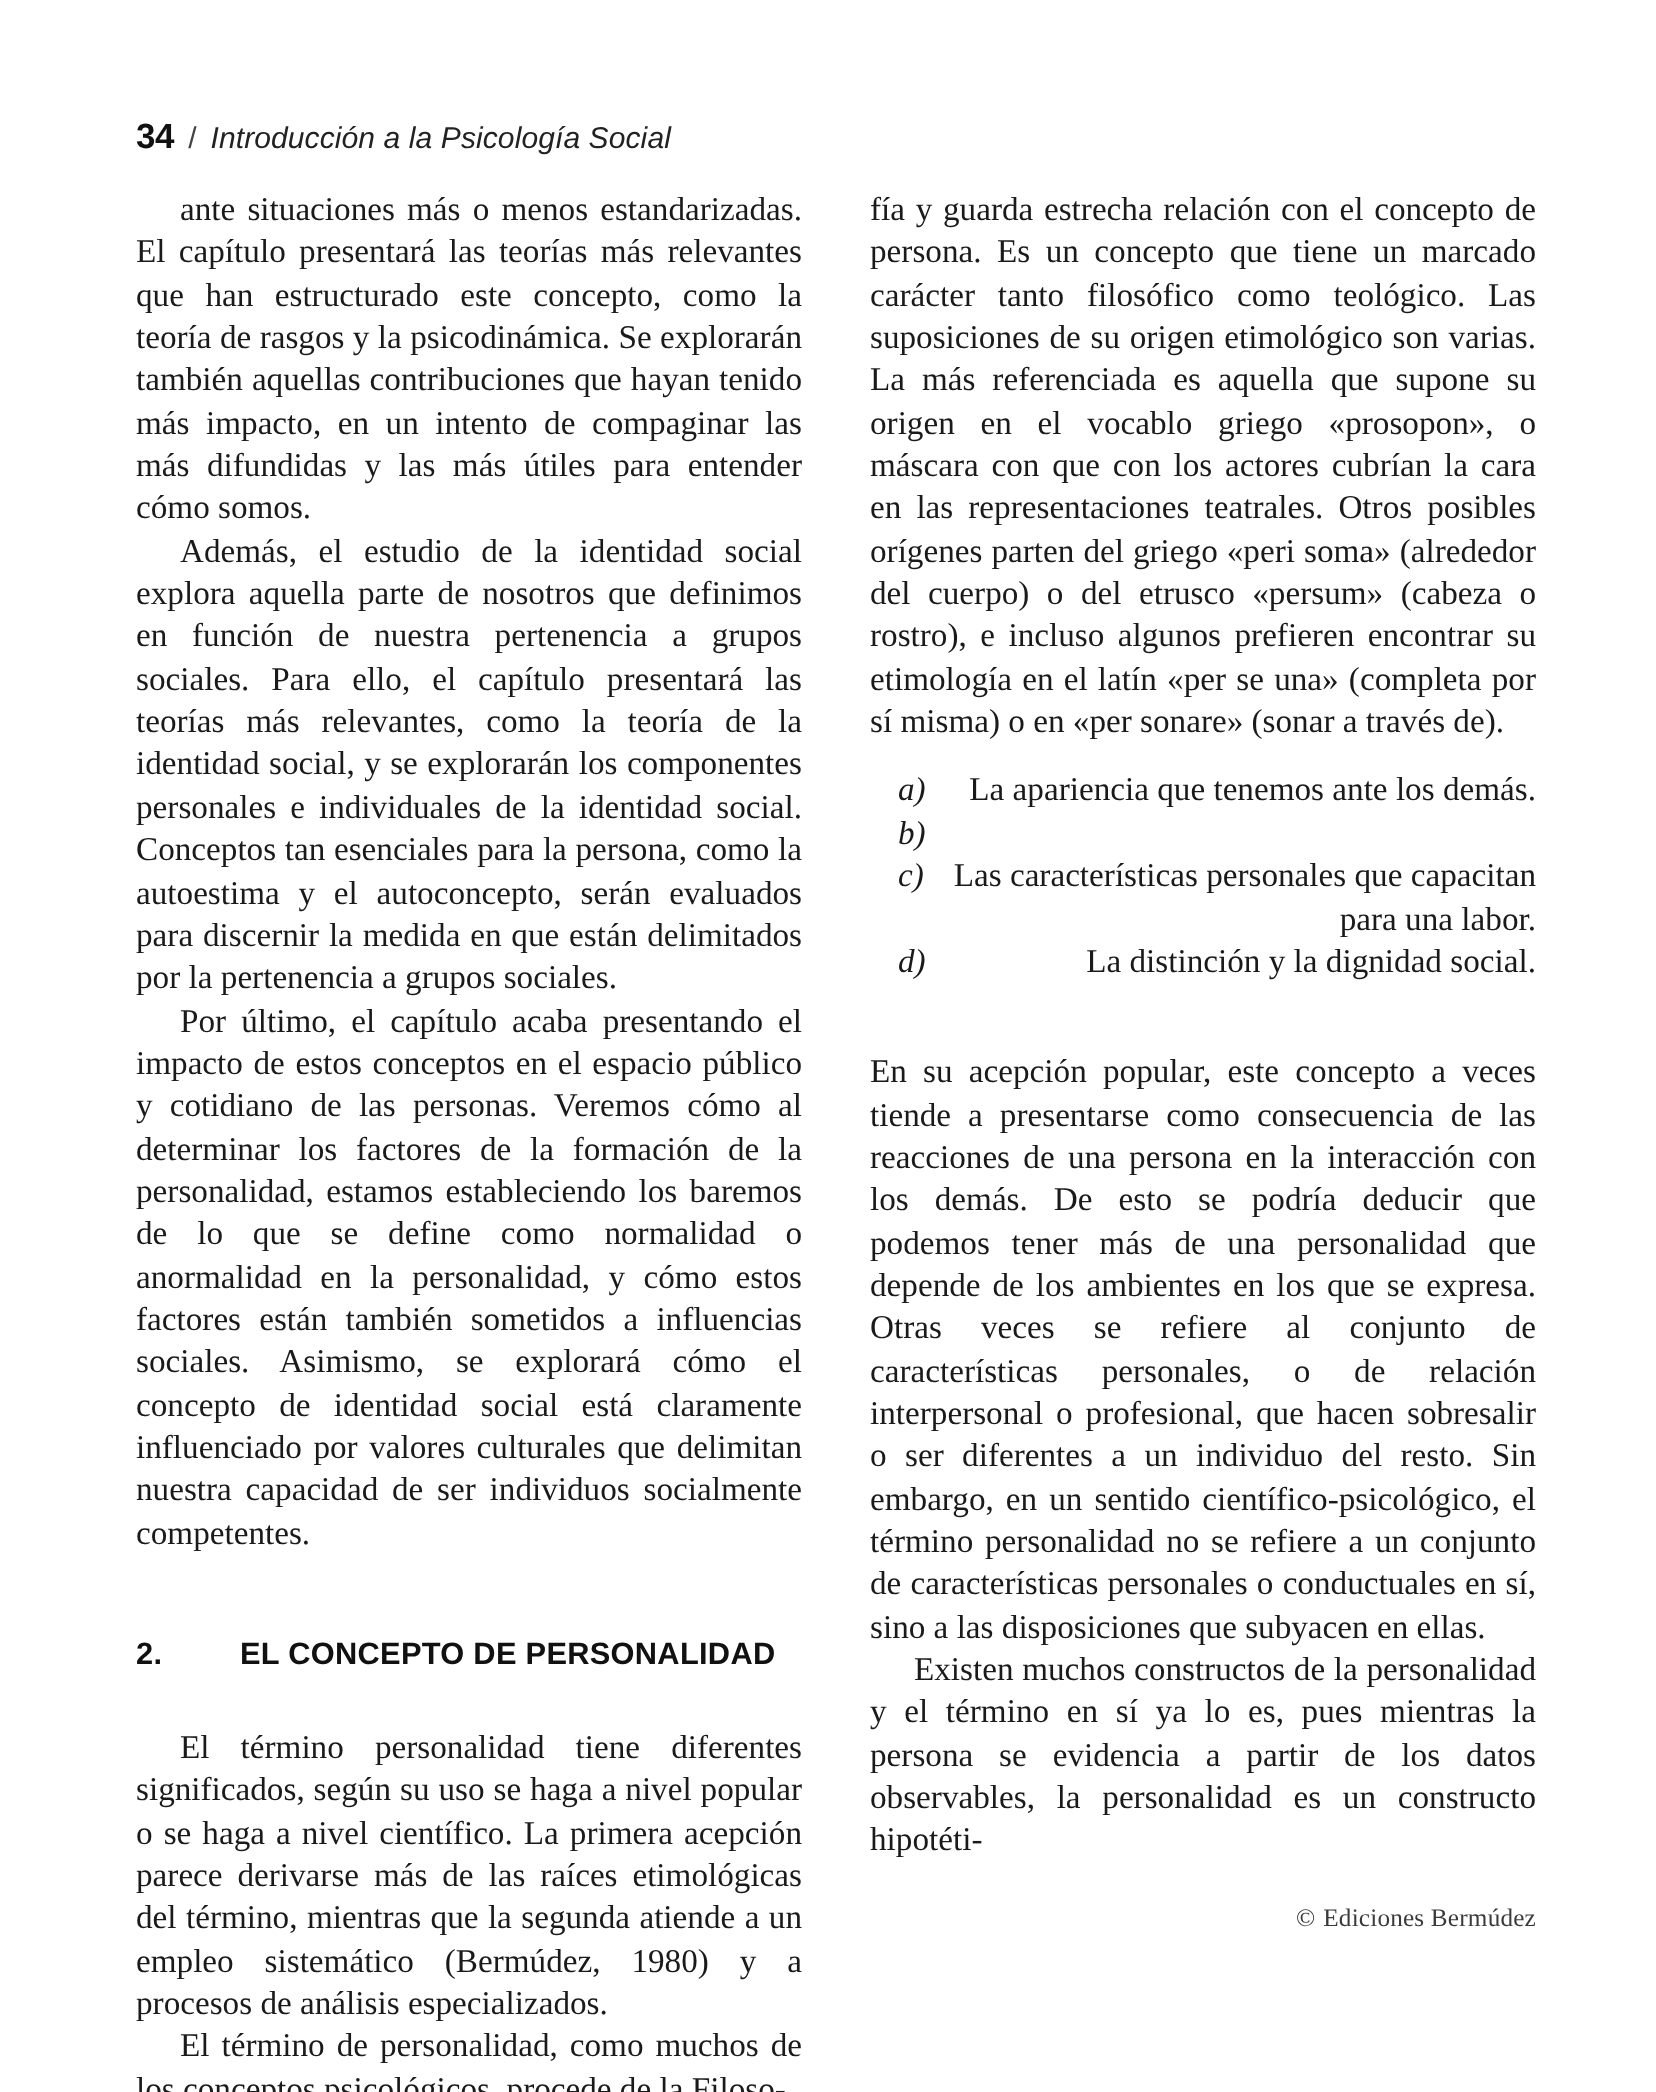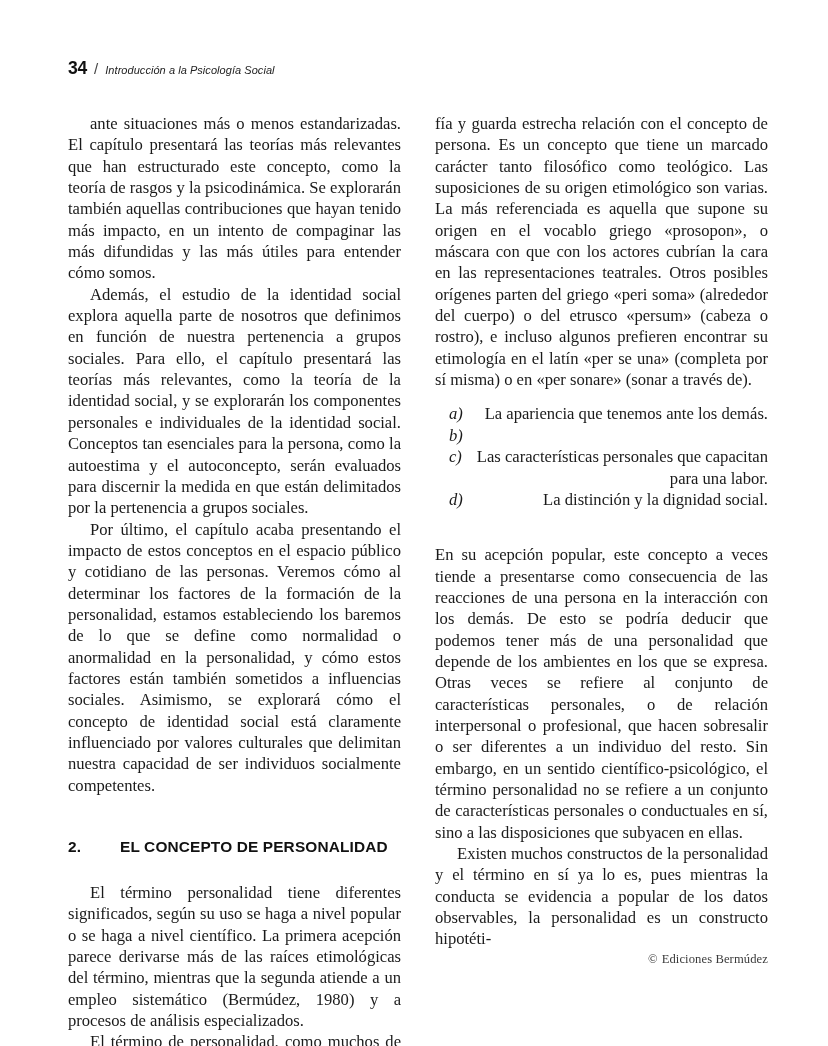--- a/index.html
+++ b/index.html
@@ -33,31 +33,31 @@
     font-weight: bold;
     letter-spacing: -0.2px;
     color: #111111;
   }
   .rh-slash {
     font-size: 15px;
     font-weight: normal;
     color: #444444;
   }
   .rh-title {
-    font-size: 11px;
+    font-size: 15px;
     font-style: italic;
     color: #222222;
     letter-spacing: 0.05px;
   }
 
   
   .columns {
     position: absolute;
     left: 68px;
-    top: 113px;
+    top: 94px;
     width: 700px;
     height: 860px;
   }
   .col {
     position: absolute;
     top: 0;
     width: 333px;
   }
   .col-left  { left: 0; }
   .col-right { left: 367px; }
@@ -182,21 +182,21 @@
         </li>
         <li>
           <span class="li-marker">d)</span>
           <span class="li-text">La distinción y la dignidad social.</span>
         </li>
       </ul>
 
       <div class="list-gap-bottom"></div>
 
       <p class="body no-indent">En su acepción popular, este concepto a veces tiende a presentarse como consecuencia de las reacciones de una persona en la interacción con los demás. De esto se podría deducir que podemos tener más de una personalidad que depende de los ambientes en los que se expresa. Otras veces se refiere al conjunto de características personales, o de relación interpersonal o profesional, que hacen sobresalir o ser diferentes a un individuo del resto. Sin embargo, en un sentido científico-psicológico, el término personalidad no se refiere a un conjunto de características personales o conductuales en sí, sino a las disposiciones que subyacen en ellas.</p>
-      <p class="body">Existen muchos constructos de la personalidad y el término en sí ya lo es, pues mientras la conducta se evidencia a popular de los datos observables, la personalidad es un constructo hipotéti-</p>
+      <p class="body">Existen muchos constructos de la personalidad y el término en sí ya lo es, pues mientras la persona se evidencia a partir de los datos observables, la personalidad es un constructo hipotéti-</p>
     </div>
 
   </div>
 
   <div class="footer-credit">
     <span class="copy-mark">©</span><span>Ediciones Bermúdez</span>
   </div>
 
 </div>
 

